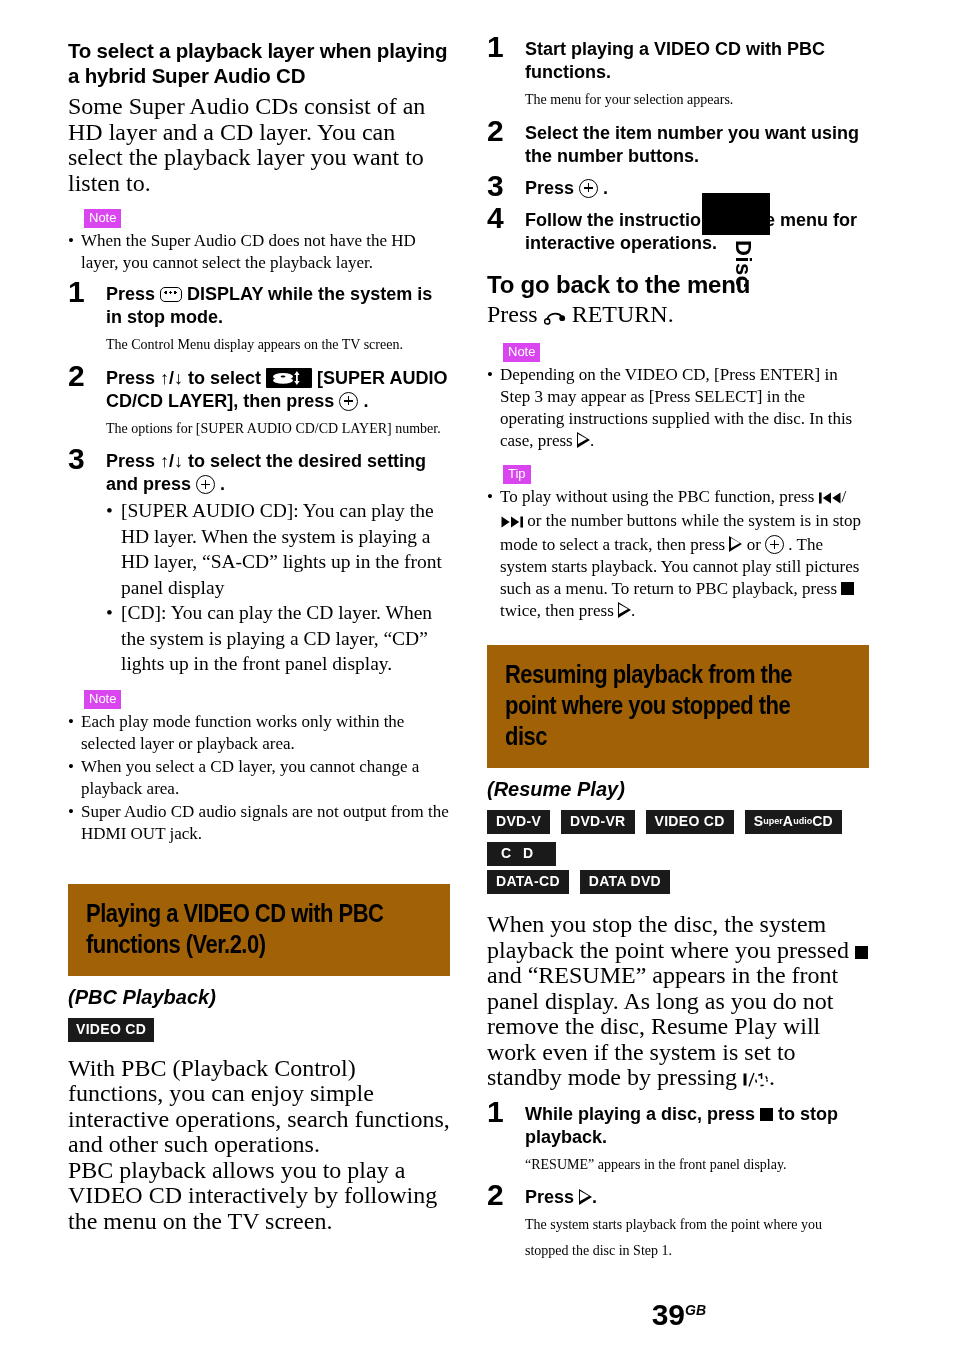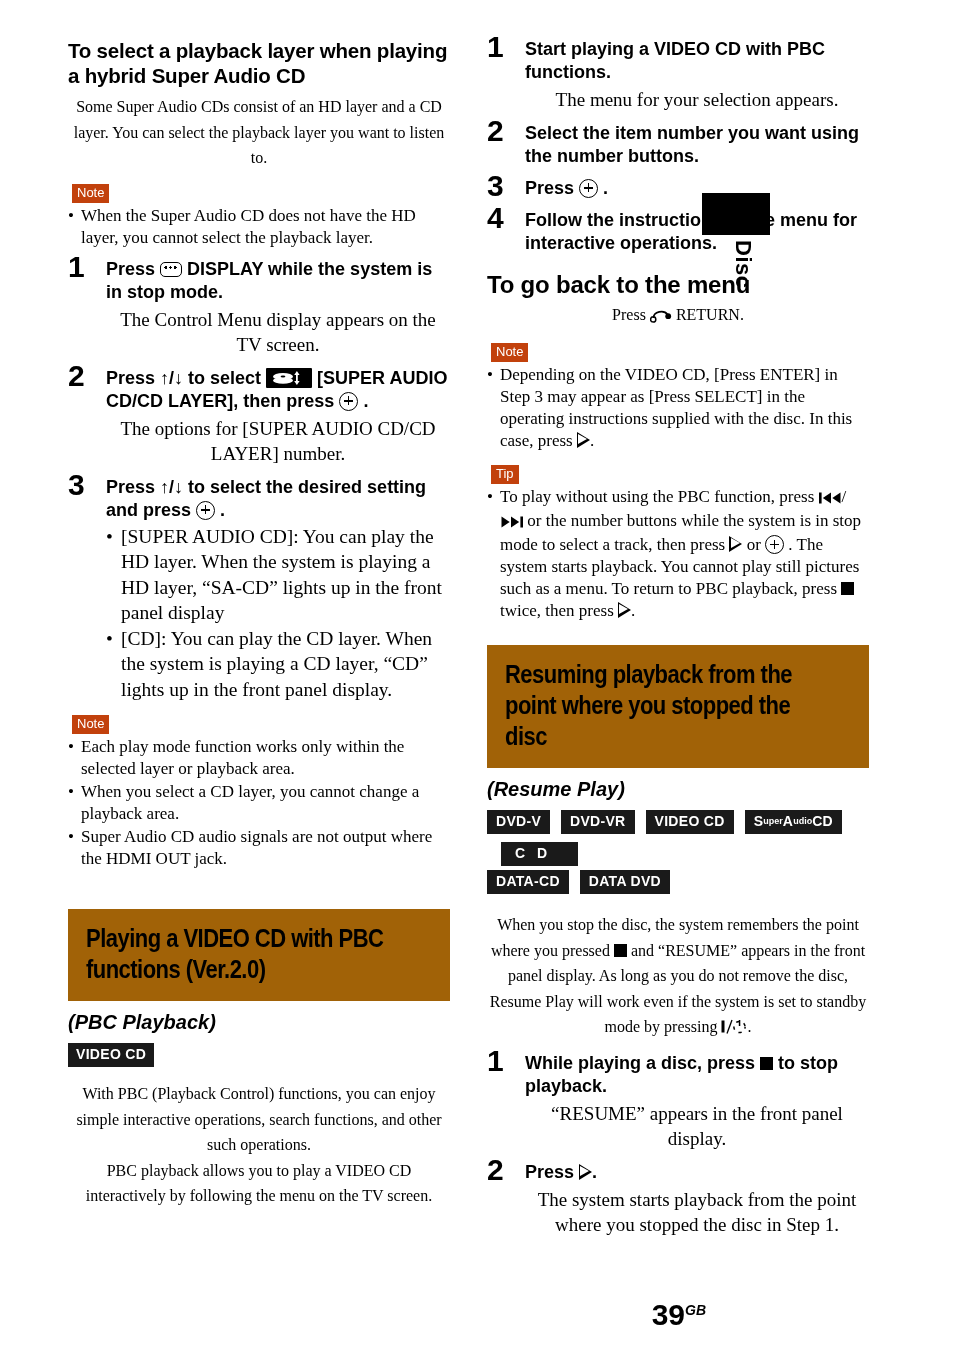--- a/index.html
+++ b/index.html
@@ -49,74 +49,73 @@
   .subtitle-italic {
     font-family: "Liberation Sans", sans-serif;
     font-weight: bold;
     font-style: italic;
     font-size: 20px;
     margin: 10px 0 9px 0;
   }
 
   
   p.body {
-    font-size: 16px;
+    font-size: 24px;
     line-height: 25.5px;
     margin: 0 0 4px 0;
-    text-align: center;
+    text-align: left;
   }
 
   
   .step { position: relative; padding-left: 38px; margin-top: 9px; }
   .step-num {
     position: absolute;
     left: 0; top: -6px;
     font-family: "Liberation Sans", sans-serif;
     font-weight: bold;
     font-size: 30px;
     line-height: 30px;
   }
   .step-title {
     font-family: "Liberation Sans", sans-serif;
     font-weight: bold;
     font-size: 18px;
     line-height: 23px;
     margin: 0;
   }
   .step-body {
-    font-size: 19px;
+    font-size: 14px;
     line-height: 25.5px;
     margin: 3px 0 0 0;
-    text-align: center;
   }
   .step-list { margin: 2px 0 0 0; padding: 0; list-style: none; }
   .step-list li {
     font-size: 19.5px;
     line-height: 25.5px;
     position: relative;
     padding-left: 15px;
     margin-bottom: 0;
   }
   .step-list li::before {
     content: "\2022";
     position: absolute;
     left: 0; top: 0;
   }
 
   
   .tagbox {
     display: inline-block;
-    background: #c2410c;
+    background: #d946ef;
     color: #ffffff;
     font-family: "Liberation Sans", sans-serif;
     font-size: 13px;
     font-weight: normal;
     line-height: 16px;
     padding: 1px 5px 2px 5px;
-    margin: 0 0 2px 4px;
+    margin: 0 0 2px 16px;
   }
   ul.notelist { margin: 0; padding: 0; list-style: none; }
   ul.notelist li {
     font-size: 17px;
     line-height: 22px;
     position: relative;
     padding-left: 13px;
     margin-bottom: 1px;
   }
   ul.notelist li::before {
@@ -136,21 +135,21 @@
     font-size: 14px;
     line-height: 15px;
     letter-spacing: 0.3px;
     padding: 4px 9px 5px 9px;
     display: inline-flex;
     align-items: center;
     justify-content: center;
     white-space: nowrap;
     text-align: right;
   }
-  .badge.cd-wide { letter-spacing: 4px; padding-left: 14px; padding-right: 27px; margin-left: 14px; }
+  .badge.cd-wide { letter-spacing: 4px; padding-left: 14px; padding-right: 19px; }
   .badge .sm { font-size: 9px; letter-spacing: 0; }
 
   .badge-inline {
     background: #1a1a1a;
     color: #ffffff;
     font-family: "Liberation Sans", sans-serif;
     font-weight: bold;
     font-size: 14px;
     line-height: 15px;
     padding: 4px 8px 5px 8px;
@@ -313,21 +312,21 @@
         <li>[SUPER AUDIO CD]: You can play the HD layer. When the system is playing a HD layer, “SA-CD” lights up in the front panel display</li>
         <li>[CD]: You can play the CD layer. When the system is playing a CD layer, “CD” lights up in the front panel display.</li>
       </ul>
     </div>
 
     <div class="note-block">
       <span class="tagbox">Note</span>
       <ul class="notelist">
         <li>Each play mode function works only within the selected layer or playback area.</li>
         <li>When you select a CD layer, you cannot change a playback area.</li>
-        <li>Super Audio CD audio signals are not output where the HDMI OUT jack.</li>
+        <li>Super Audio CD audio signals are not output from the HDMI OUT jack.</li>
       </ul>
     </div>
 
     <div style="height:38px"></div>
 
     <div class="band">
       <div class="band-title">Playing a VIDEO CD with PBC functions (Ver.2.0)</div>
     </div>
 
     <div class="subtitle-italic">(PBC Playback)</div>
@@ -436,21 +435,21 @@
       <span class="badge">VIDEO CD</span>
       <span class="badge">S<span class="sm">uper</span>A<span class="sm">udio</span>CD</span>
       <span class="badge cd-wide">C D</span>
     </div>
     <div class="badge-row">
       <span class="badge">DATA-CD</span>
       <span class="badge">DATA DVD</span>
     </div>
 
     <p class="body" style="margin-top:18px">
-      <span>When you stop the disc, the system remembers the point where you pressed</span>
+      <span>When you stop the disc, the system playback the point where you pressed</span>
       <span class="ic ic-stop"></span>
       <span>and “RESUME” appears in the front panel display. As long as you do not remove the disc, Resume Play will work even if the system is set to standby mode by pressing</span>
       <span class="ic ic-power">
         <svg width="26" height="16" viewBox="0 0 26 16" xmlns="http://www.w3.org/2000/svg">
           <rect x="0.5" y="1.5" width="3" height="12" fill="#000"></rect>
           <line x1="6" y1="14.5" x2="11" y2="1" stroke="#000" stroke-width="1.3"></line>
           <circle cx="18.5" cy="8" r="5.6" fill="none" stroke="#000" stroke-width="1.5" stroke-dasharray="3.4 4.6" stroke-dashoffset="1.7"></circle>
           <rect x="17.8" y="1" width="1.5" height="6" fill="#000"></rect>
         </svg>
       </span><span>.</span>

